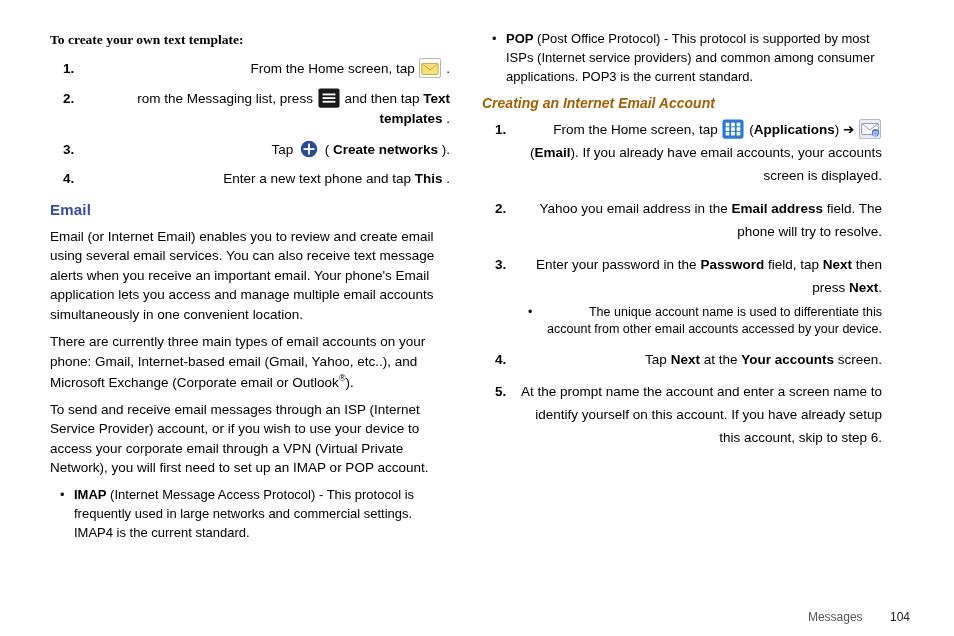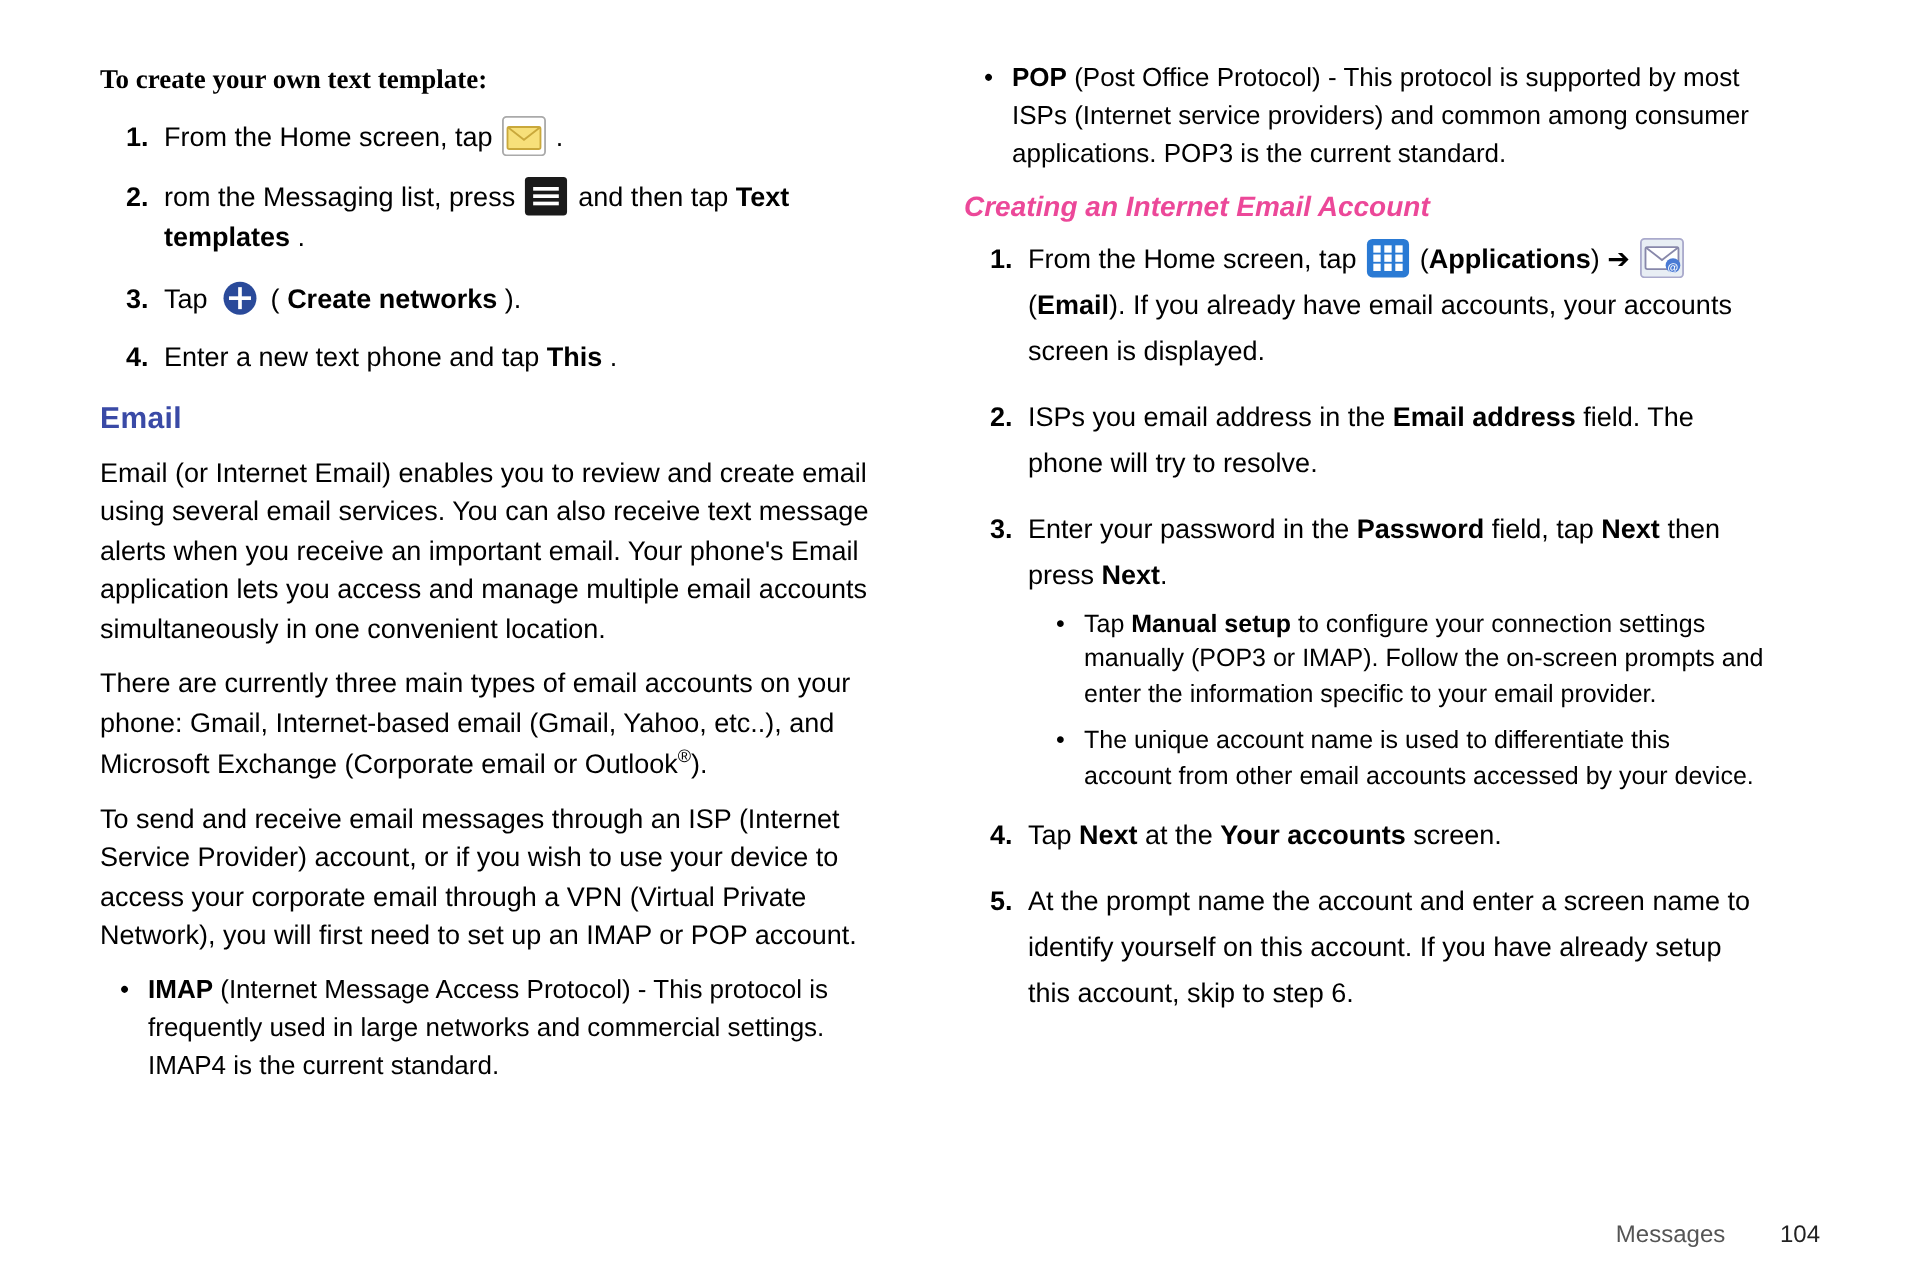--- a/index.html
+++ b/index.html
@@ -28,33 +28,34 @@
     margin: 0 0 8px 0;
     font-family: Liberation Serif, serif;
   }
   ol.steps {
     margin: 0 0 6px 0;
     padding-left: 28px;
   }
   ol.steps > li {
     margin: 0 0 10px 0;
     padding-left: 4px;
+    text-align: right;
   }
   ol.steps > li::marker {
     font-weight: 700;
   }
   .h-blue {
     color: #3a4aa6;
     font-weight: 800;
     font-size: 15px;
     margin: 6px 0 6px 0;
     letter-spacing: 0.2px;
   }
   .h-blue-italic {
-    color: #ec4899;
+    color: #a16207;
     font-weight: 700;
     font-style: italic;
     font-size: 14px;
     margin: 2px 0 6px 0;
   }
   p.body {
     margin: 0 0 8px 0;
   }
   ul.bullets {
     list-style: none;
@@ -211,28 +212,25 @@
               <rect x="0.5" y="0.5" width="23" height="21" rx="2" fill="#e8eef4" stroke="#aac"></rect>
               <rect x="3" y="5" width="18" height="12" rx="1" fill="#fff" stroke="#88a"></rect>
               <polyline points="3,5 12,12 21,5" fill="none" stroke="#88a"></polyline>
               <circle cx="18" cy="15" r="4" fill="#4a7ad4"></circle>
               <text x="18" y="18" text-anchor="middle" font-size="6" fill="#fff" font-weight="bold">@</text>
             </svg>
         </span>
         <span> (</span><span class="b">Email</span><span>). If you already have email accounts, your accounts screen is displayed.</span>
       </li>
       <li>
-        <span>ISPs you email address in the </span><span class="b">Email address</span><span> field. The phone will try to resolve.</span>
+        <span>Yahoo you email address in the </span><span class="b">Email address</span><span> field. The phone will try to resolve.</span>
       </li>
       <li>
         <span>Enter your password in the </span><span class="b">Password</span><span> field, tap </span><span class="b">Next</span><span> then press </span><span class="b">Next</span><span>.</span>
         <ul class="sub-bullets" style="line-height:1.4;">
-          <li>
-            <span>Tap </span><span class="b">Manual setup</span><span> to configure your connection settings manually (POP3 or IMAP). Follow the on-screen prompts and enter the information specific to your email provider.</span>
-          </li>
           <li>The unique account name is used to differentiate this account from other email accounts accessed by your device.</li>
         </ul>
       </li>
       <li>
         <span>Tap </span><span class="b">Next</span><span> at the </span><span class="b">Your accounts</span><span> screen.</span>
       </li>
       <li>At the prompt name the account and enter a screen name to identify yourself on this account. If you have already setup this account, skip to step 6.</li>
     </ol>
   </div>
 </div>

